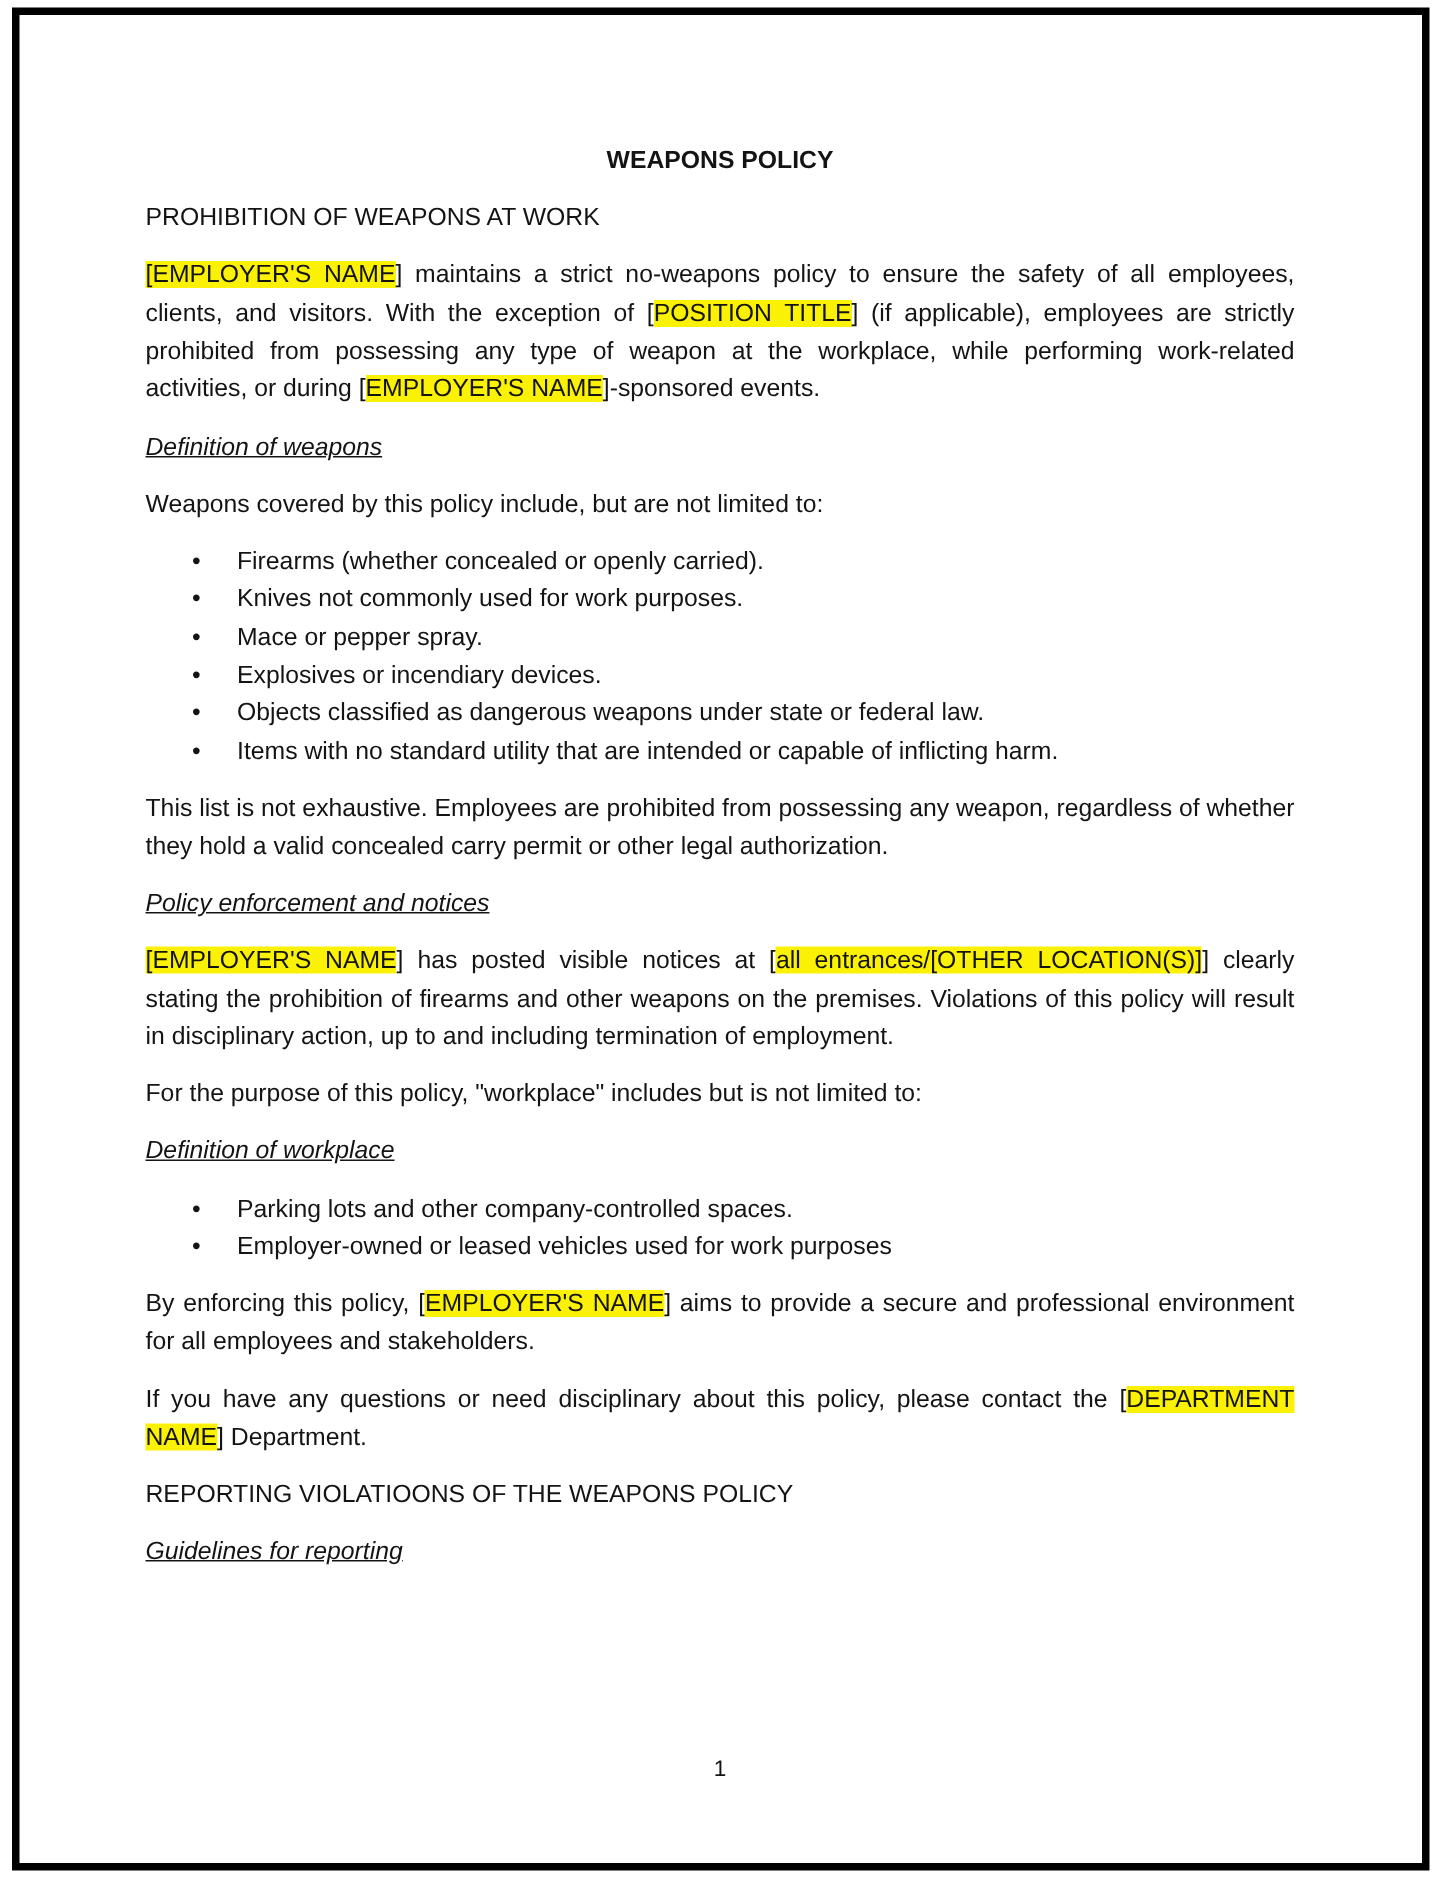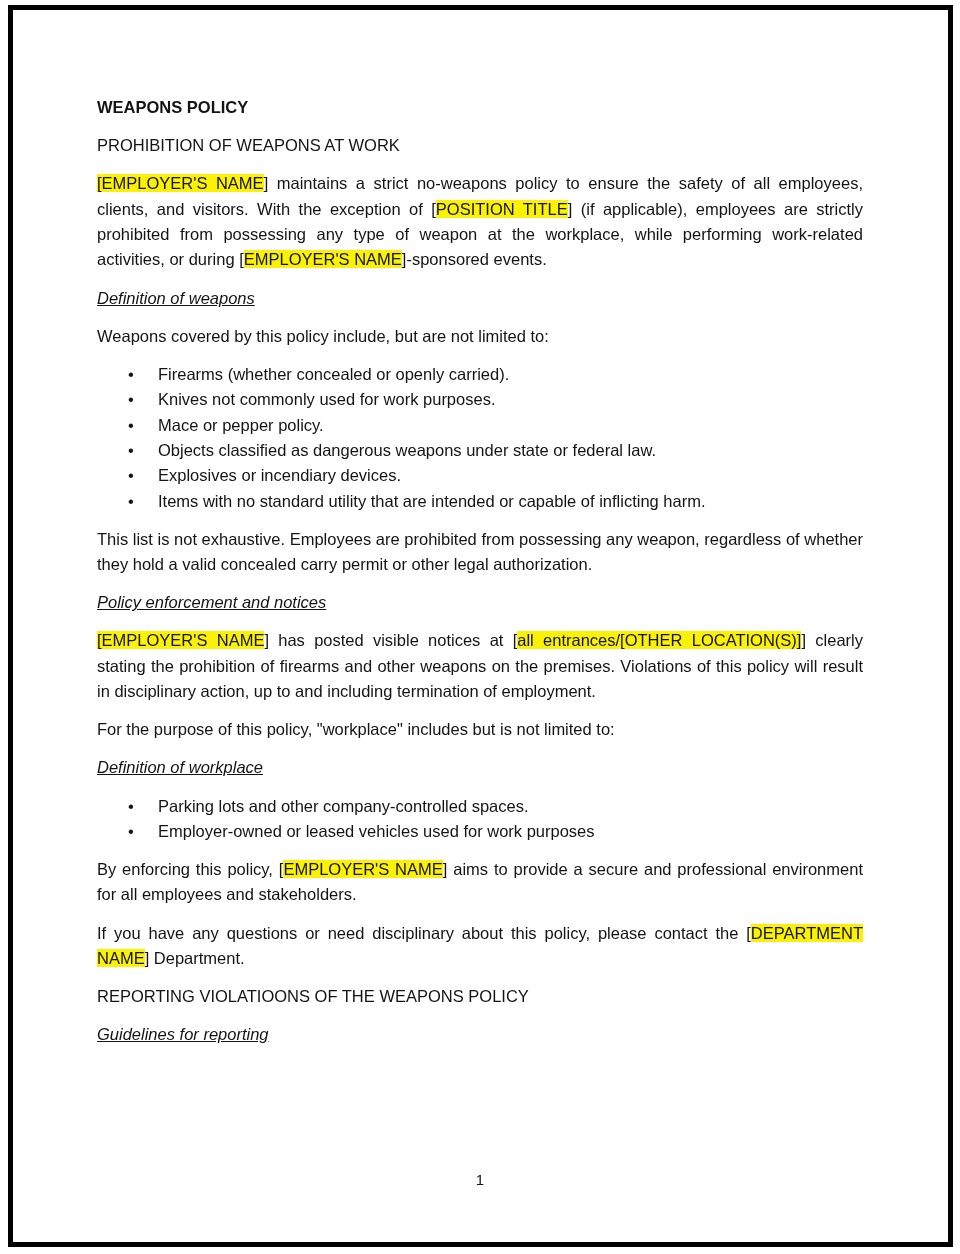--- a/index.html
+++ b/index.html
@@ -20,21 +20,21 @@
   .content {
     position: absolute;
     top: 95px; left: 97px;
     width: 766px;
   }
   .block {
     margin: 0 0 12.7px 0;
     font-size: 16.5px;
     line-height: 25.4px;
   }
-  .doc-title { text-align: left; font-weight: bold; }
+  .doc-title { text-align: center; font-weight: bold; }
   .heading   { font-weight: normal; }
   .subheading { text-decoration: underline; font-style: italic; }
   .para { text-align: justify; text-justify: inter-word; }
   ul.bullets { list-style: none; margin: 0 0 12.7px 0; padding: 0; }
   ul.bullets li { position: relative; padding-left: 61px; line-height: 25.4px; }
   ul.bullets li::before { content: "\2022"; position: absolute; left: 31px; }
   .hl { background: #fbf104; margin-top: 12px; }
   .page-number {
     position: absolute;
     top: 1167px; left: 0; width: 100%;
@@ -55,23 +55,23 @@
 
   <p class="block para"><span class="hl" style="background: rgb(251, 241, 4);">[EMPLOYER'S NAME</span><span>] maintains a strict no-weapons policy to ensure the safety of all employees, clients, and visitors. With the exception of [</span><span class="hl" style="background: rgb(251, 241, 4);">POSITION TITLE</span><span>] (if applicable), employees are strictly prohibited from possessing any type of weapon at the workplace, while performing work-related activities, or during [</span><span class="hl" style="background: rgb(251, 241, 4);">EMPLOYER'S NAME</span><span>]-sponsored events.</span></p>
 
   <p class="block subheading">Definition of weapons</p>
 
   <p class="block para">Weapons covered by this policy include, but are not limited to:</p>
 
   <ul class="bullets block">
     <li><span>Firearms (whether concealed or openly carried).</span></li>
     <li><span>Knives not commonly used for work purposes.</span></li>
-    <li><span>Mace or pepper policy.</span></li>
+    <li><span>Mace or pepper spray.</span></li>
+    <li><span>Explosives or incendiary devices.</span></li>
     <li><span>Objects classified as dangerous weapons under state or federal law.</span></li>
-    <li><span>Explosives or incendiary devices.</span></li>
     <li><span>Items with no standard utility that are intended or capable of inflicting harm.</span></li>
   </ul>
 
   <p class="block para">This list is not exhaustive. Employees are prohibited from possessing any weapon, regardless of whether they hold a valid concealed carry permit or other legal authorization.</p>
 
   <p class="block subheading">Policy enforcement and notices</p>
 
   <p class="block para"><span class="hl" style="background: rgb(251, 241, 4);">[EMPLOYER'S NAME</span><span>] has posted visible notices at [</span><span class="hl" style="background: rgb(251, 241, 4);">all entrances/[OTHER LOCATION(S)]</span><span>] clearly stating the prohibition of firearms and other weapons on the premises. Violations of this policy will result in disciplinary action, up to and including termination of employment.</span></p>
 
   <p class="block para">For the purpose of this policy, "workplace" includes but is not limited to:</p>

